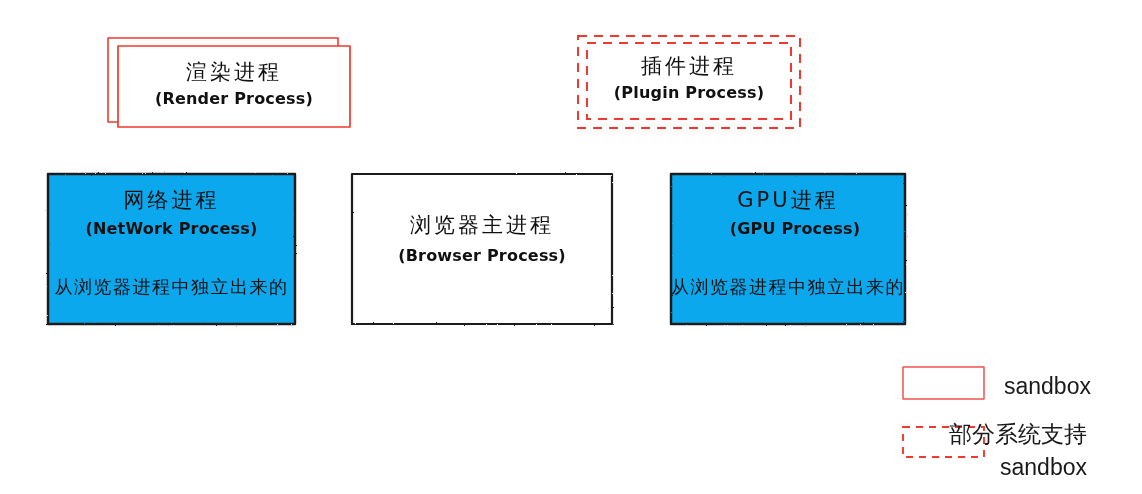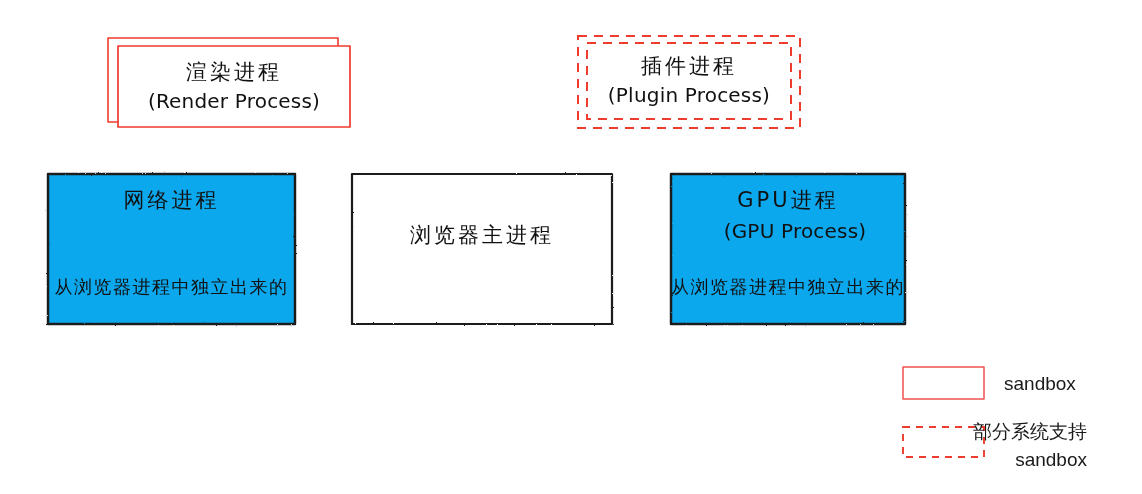--- a/index.html
+++ b/index.html
@@ -41,34 +41,35 @@
     letter-spacing: 0.5px;
     white-space: nowrap;
     pointer-events: none;
   }
   .t-cn-title {
     font-size: 21px;
     letter-spacing: 3px;
     font-weight: 400;
   }
   .t-en {
-    font-size: 20px;
+    font-size: 16px;
     letter-spacing: 0.2px;
+    font-weight: bold;
   }
   .t-cn-sub {
     font-size: 18px;
     letter-spacing: 1.5px;
   }
 
   
   .legend-label {
     position: absolute;
     color: #1a1a1a;
     font-family: "Liberation Sans", sans-serif;
-    font-size: 19px;
+    font-size: 23px;
     white-space: nowrap;
   }
   .legend-label.two-line {
     text-align: right;
     line-height: 1.45;
   }
 </style>
 </head>
 <body>
 
@@ -135,25 +136,27 @@
   <div class="boxtext t-en" style="top:43px;">(Render Process)</div>
 </div>
 
 <div class="node" style="left:587px; top:43px; width:204px; height:76px;">
   <div class="boxtext t-en" style="top:40px;">(Plugin Process)</div>
   <div class="boxtext t-cn-title" style="top:9px;">插件进程</div>
 </div>
 
 <div class="node" style="left:48px; top:174px; width:247px; height:176px;">
   <div class="boxtext t-cn-title" style="top:12px;">网络进程</div>
+  <div class="boxtext t-en" style="top:45px;">(NetWork Process)</div>
   <div class="boxtext t-cn-sub" style="top:101px;">从浏览器进程中独立出来的</div>
 </div>
 
-<div class="node" style="left:352px; top:174px; width:260px; height:150px;">
+<div class="node" style="left:352px; top:164px; width:260px; height:150px;">
   <div class="boxtext t-cn-title" style="top:47px;">浏览器主进程</div>
+  <div class="boxtext t-en" style="top:82px;">(Browser Process)</div>
 </div>
 
 <div class="node" style="left:671px; top:174px; width:234px; height:180px;">
   <div class="boxtext t-cn-title" style="top:12px;">GPU进程</div>
   <div class="boxtext t-en" style="top:45px;margin-left:7px;">(GPU Process)</div>
   <div class="boxtext t-cn-sub" style="top:101px;">从浏览器进程中独立出来的</div>
 </div>
 
 <div class="legend-label" style="left:1004px; top:373px;">sandbox</div>
 

